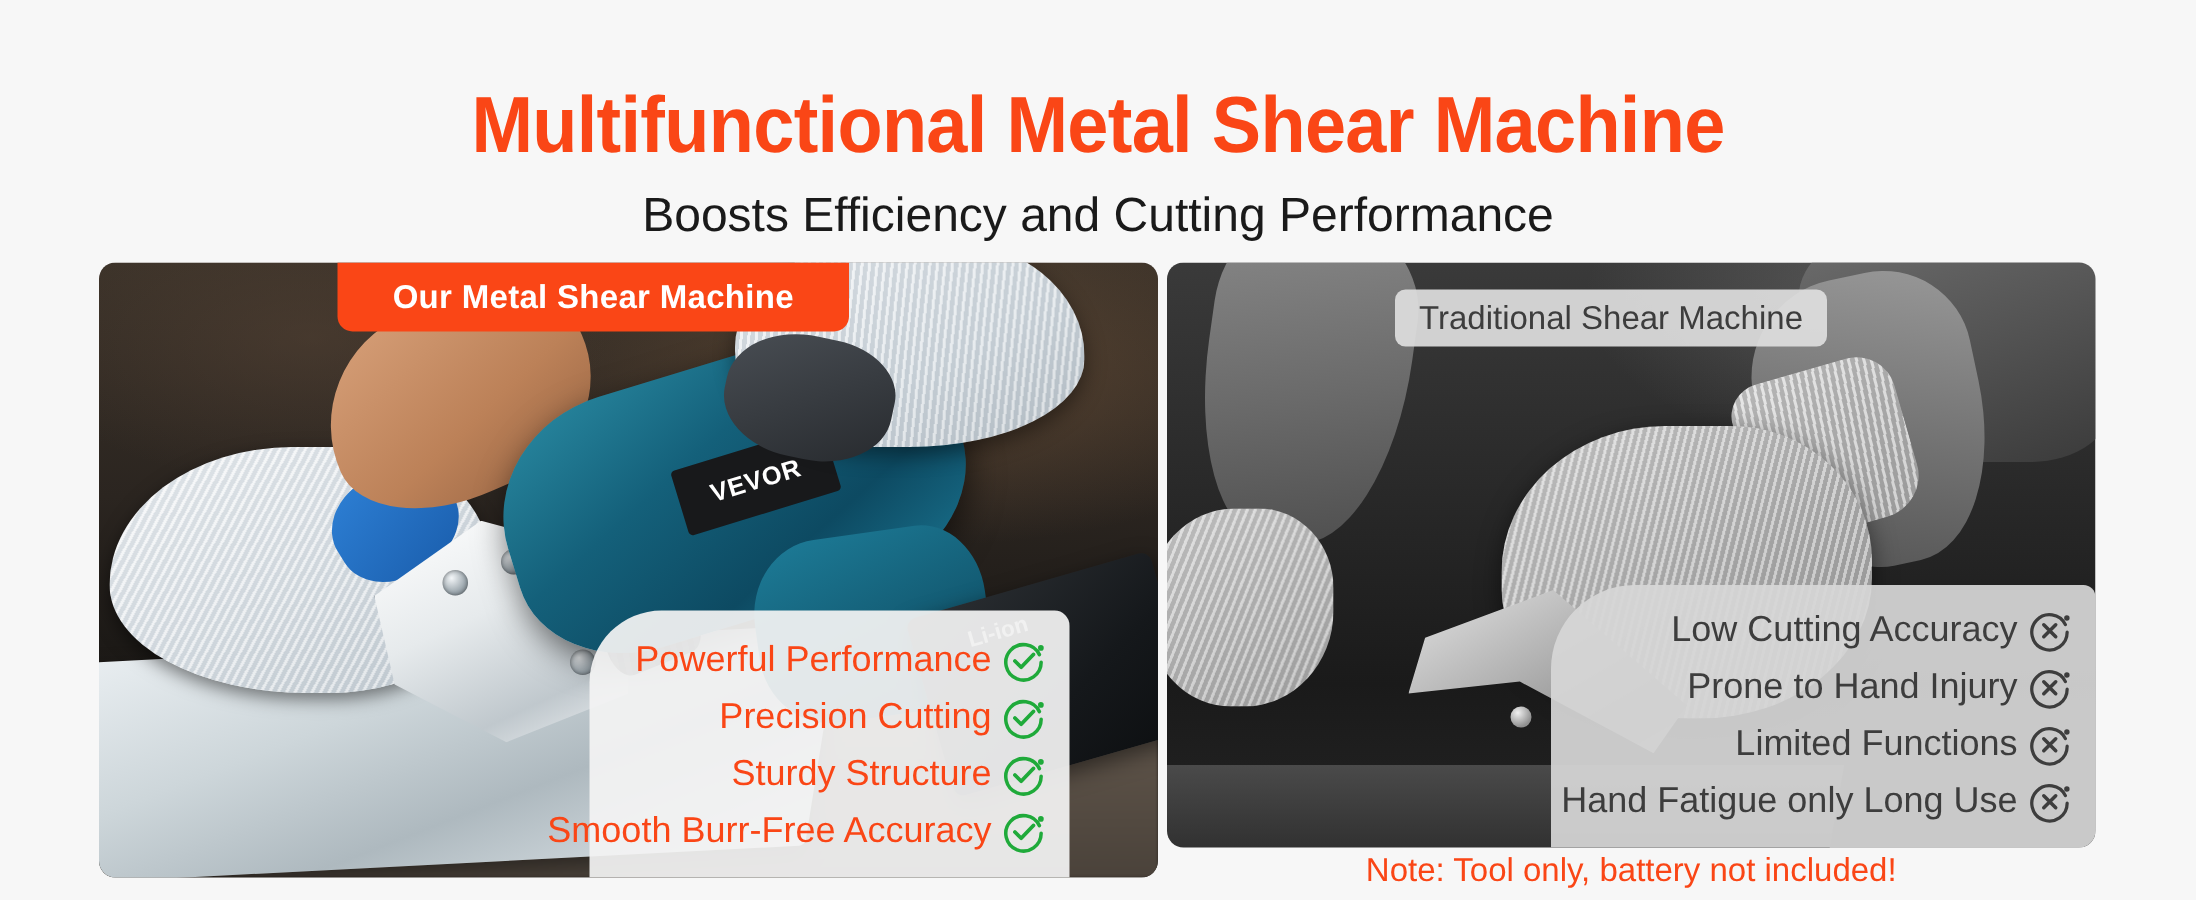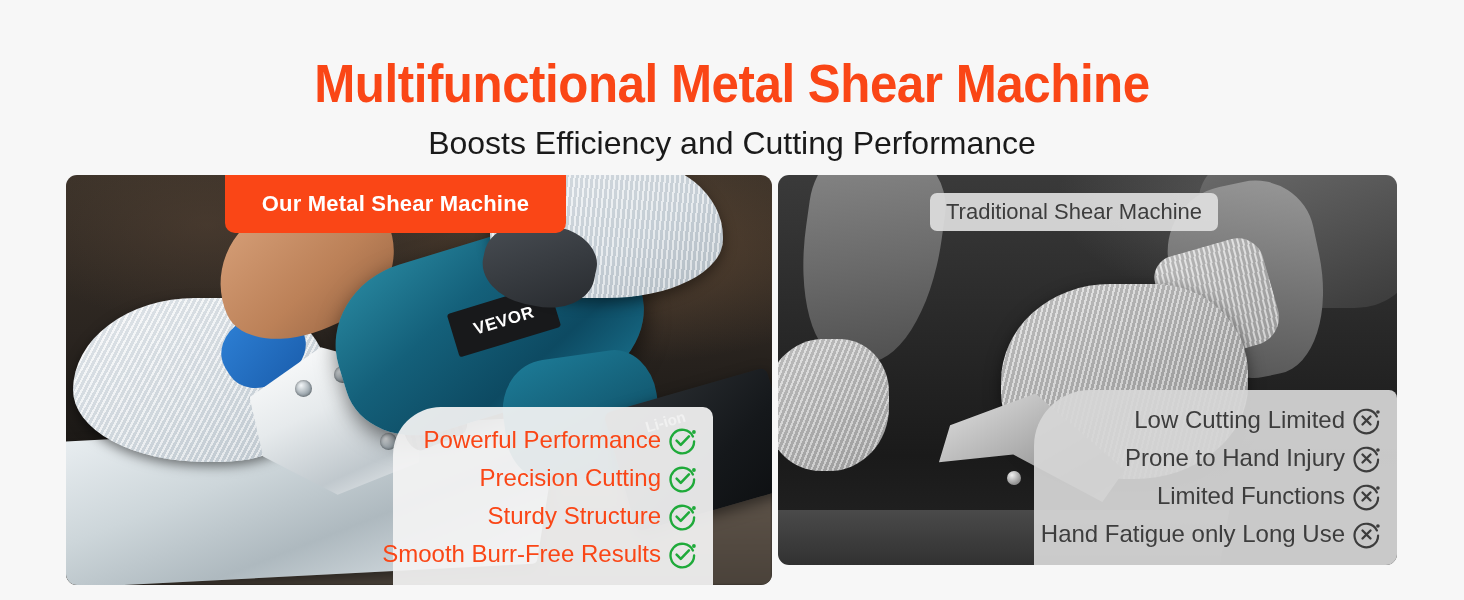--- a/index.html
+++ b/index.html
@@ -230,21 +230,21 @@
   .r-sheet {
     position: absolute; left: -2%; bottom: -2%; width: 74%; height: 16%;
     background: linear-gradient(180deg, #4a4a4a, #2e2e2e);
     transform: skewX(-10deg);
   }
 
   
   .badge-our {
     position: absolute;
     left: 159px; top: 0;
-    width: 341px; height: 58px;
+    width: 341px; height: 46px;
     background: #fa4616;
     border-radius: 0 0 10px 10px;
     display: flex; align-items: center; justify-content: center;
     color: #ffffff;
     font-size: 22px;
     font-weight: 700;
     letter-spacing: .2px;
     z-index: 6;
     white-space: nowrap;
   }
@@ -376,21 +376,21 @@
         <div class="feat-row">
           <span class="feat-label">Sturdy Structure</span>
           <svg class="ico" viewBox="0 0 32 32">
             <path d="M27.5 11.5a13 13 0 1 0 1.3 5.6" fill="none" stroke="#1faa3a" stroke-width="2.6" stroke-linecap="round"></path>
             <circle cx="28.6" cy="6.6" r="2.1" fill="#1faa3a"></circle>
             <path d="M9.5 16.2l4.6 4.6 9-9.4" fill="none" stroke="#1faa3a" stroke-width="2.8" stroke-linecap="round" stroke-linejoin="round"></path>
           </svg>
         </div>
 
         <div class="feat-row">
-          <span class="feat-label">Smooth Burr-Free Results</span>
+          <span class="feat-label">Smooth Burr-Free Accuracy</span>
           <svg class="ico" viewBox="0 0 32 32">
             <path d="M27.5 11.5a13 13 0 1 0 1.3 5.6" fill="none" stroke="#1faa3a" stroke-width="2.6" stroke-linecap="round"></path>
             <circle cx="28.6" cy="6.6" r="2.1" fill="#1faa3a"></circle>
             <path d="M9.5 16.2l4.6 4.6 9-9.4" fill="none" stroke="#1faa3a" stroke-width="2.8" stroke-linecap="round" stroke-linejoin="round"></path>
           </svg>
         </div>
 
       </div>
     </div>
 
@@ -408,21 +408,21 @@
         <div class="r-sheet"></div>
       </div>
 
       <div class="badge-trad">
         <span>Traditional Shear Machine</span>
       </div>
 
       <div class="overlay overlay-right">
 
         <div class="feat-row">
-          <span class="feat-label">Low Cutting Limited</span>
+          <span class="feat-label">Low Cutting Accuracy</span>
           <svg class="ico" viewBox="0 0 32 32">
             <path d="M27.5 11.5a13 13 0 1 0 1.3 5.6" fill="none" stroke="#3d3d3d" stroke-width="2.4" stroke-linecap="round"></path>
             <circle cx="28.6" cy="6.6" r="2" fill="#3d3d3d"></circle>
             <path d="M11.6 11.6l8.8 8.8M20.4 11.6l-8.8 8.8" fill="none" stroke="#3d3d3d" stroke-width="2.6" stroke-linecap="round"></path>
           </svg>
         </div>
 
         <div class="feat-row">
           <span class="feat-label">Prone to Hand Injury</span>
           <svg class="ico" viewBox="0 0 32 32">
@@ -448,14 +448,15 @@
             <circle cx="28.6" cy="6.6" r="2" fill="#3d3d3d"></circle>
             <path d="M11.6 11.6l8.8 8.8M20.4 11.6l-8.8 8.8" fill="none" stroke="#3d3d3d" stroke-width="2.6" stroke-linecap="round"></path>
           </svg>
         </div>
 
       </div>
     </div>
 
   </div>
 
+  <div class="note">Note: Tool only, battery not included!</div>
 
 </div>
 
 </body></html>

